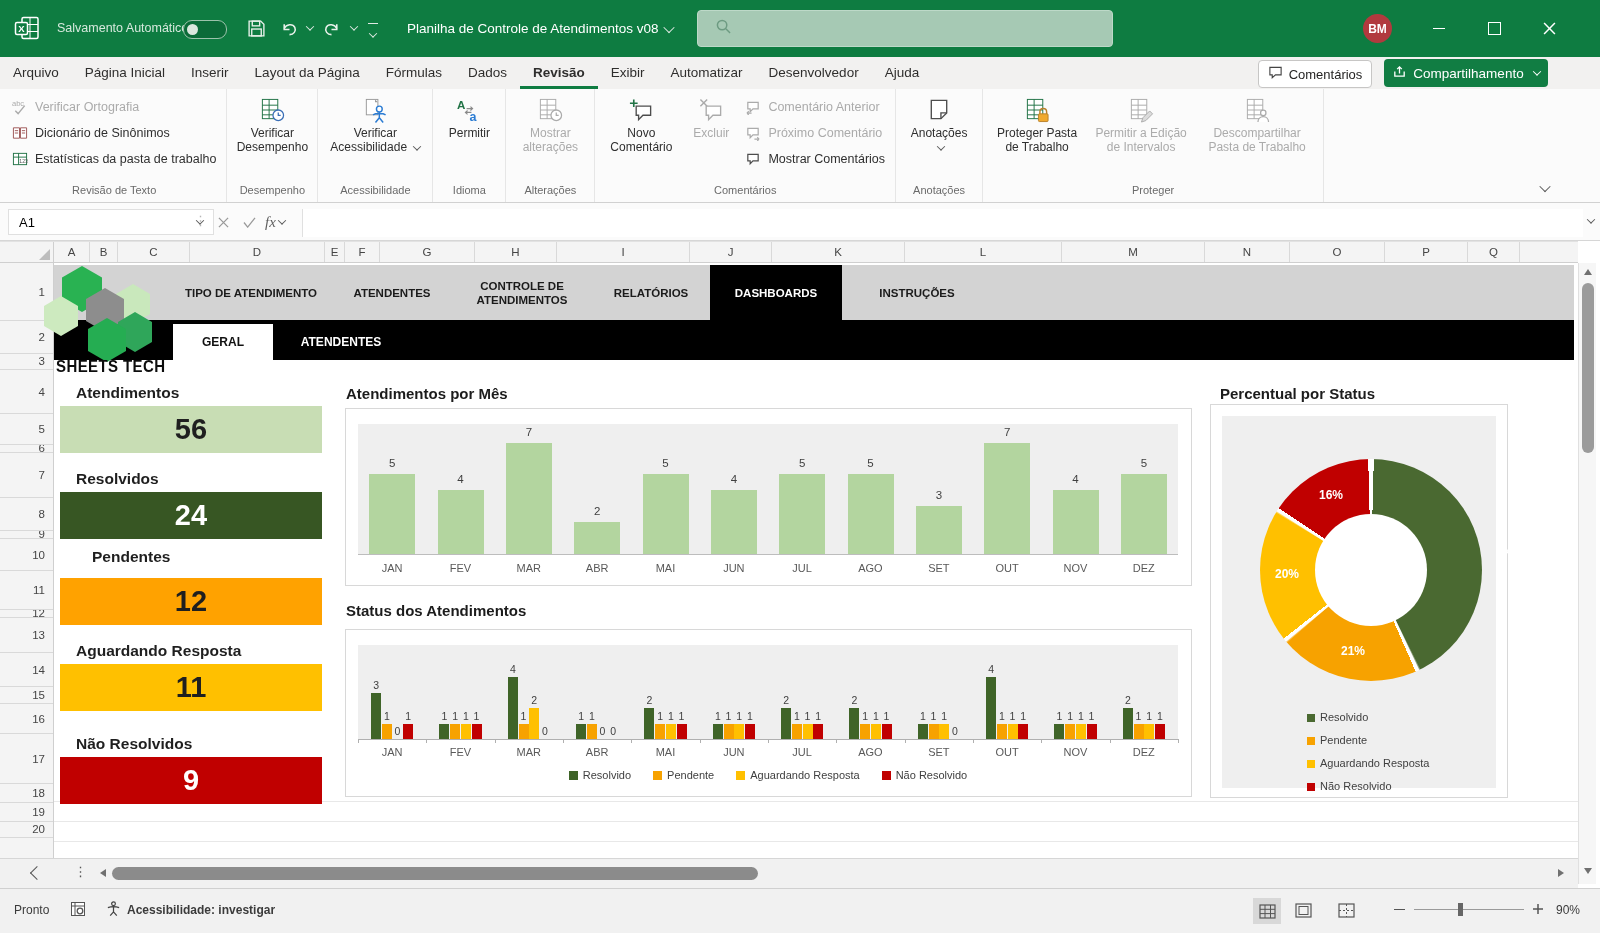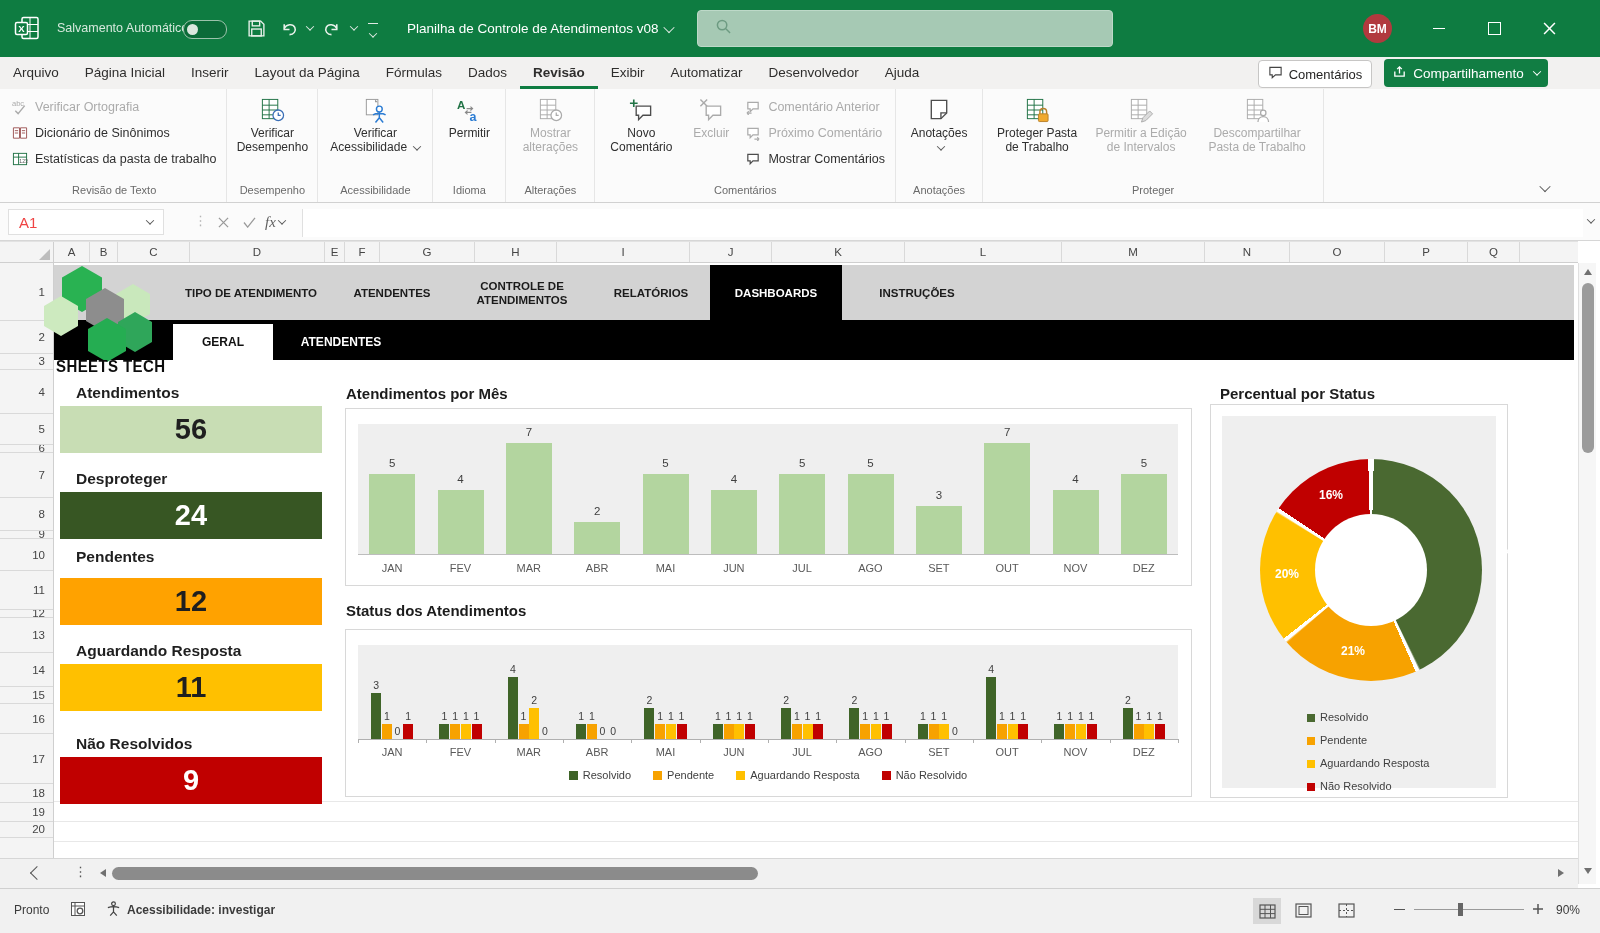--- a/index.html
+++ b/index.html
@@ -31,21 +31,21 @@
   .rib-group{display:flex;flex-direction:column;border-right:1px solid #e6e6e6;padding:3px 5px 1px}
   .rib-items{flex:1;display:flex;align-items:flex-start}
   .rib-label{height:17px;font-size:11px;color:#6a6a6a;text-align:center;padding-top:1px;white-space:nowrap}
   .rib-big{display:flex;flex-direction:column;align-items:center;text-align:center;font-size:12px;color:#2f2f2f;padding:5px 3px 0;gap:3px;line-height:14px;height:88px;box-sizing:border-box}
   .rib-big.disabled{color:#ababab}
   .rib-stack{display:flex;flex-direction:column;justify-content:flex-start;padding-top:2px}
   .rib-small{display:flex;align-items:center;gap:7px;font-size:12.5px;color:#2f2f2f;height:26px;padding:0 5px;white-space:nowrap}
   .rib-small.disabled{color:#ababab}
   
   .formulabar{position:absolute;left:0;top:203px;width:1600px;height:38px;background:#fbfbfb;border-bottom:1px solid #d6d6d6;box-sizing:border-box}
-  .namebox{position:absolute;left:8px;top:6px;width:156px;height:26px;border:1px solid #e0e0e0;background:#fff;font-size:15px;color:#ef4444;display:flex;align-items:center;padding-left:10px;box-sizing:border-box}
+  .namebox{position:absolute;left:8px;top:6px;width:206px;height:26px;border:1px solid #e0e0e0;background:#fff;font-size:13px;color:#000000;display:flex;align-items:center;padding-left:10px;box-sizing:border-box}
   .fxbtn{position:absolute;top:6px;height:26px;display:flex;align-items:center;justify-content:center;font-size:14px;color:#9a9a9a;width:22px}
   .fbar-input{position:absolute;left:302px;top:6px;width:1270px;height:26px;border:none;border-left:1px solid #e0e0e0;background:#fff;outline:none;font-size:13px;padding-left:8px;font-family:"Liberation Sans",sans-serif}
   
   .colheaders{position:absolute;left:0;top:241px;width:1578px;height:22px;background:#f4f4f4;border-bottom:1px solid #cfcfcf;border-top:1px solid #e2e2e2;display:flex;box-sizing:border-box}
   .corner{width:54px;position:relative;border-right:1px solid #cfcfcf;box-sizing:border-box}
   .corner-tri{position:absolute;right:3px;bottom:2px;width:0;height:0;border-left:11px solid transparent;border-bottom:11px solid #bdbdbd}
   .colh{border-right:1px solid #d9d9d9;font-size:11.5px;color:#454545;display:flex;align-items:center;justify-content:center;box-sizing:border-box}
   .gridarea{position:absolute;left:0;top:263px;width:1578px;height:595px;background:#fff;overflow:hidden}
   #rowheads{position:absolute;left:0;top:263px;width:54px;height:595px;background:#f4f4f4;border-right:1px solid #cfcfcf;box-sizing:border-box;overflow:hidden}
   .rowh{border-bottom:1px solid #d9d9d9;font-size:11.5px;color:#454545;display:flex;align-items:center;justify-content:flex-end;padding-right:8px;box-sizing:border-box;overflow:hidden}
@@ -474,23 +474,23 @@
     <div class="hex" style="left:116px;top:284px;width:34px;height:40px;background:#c9e8bc"></div>
     <div class="hex" style="left:86px;top:288px;width:38px;height:44px;background:#8d8d8d"></div>
     <div class="hex" style="left:118px;top:312px;width:34px;height:40px;background:#2fa65a"></div>
     <div class="hex" style="left:88px;top:318px;width:38px;height:44px;background:#25ad52"></div>
   </div>
   <div class="brand" style="left:56px;top:358px">SHEETS TECH</div>
 
   <div id="kpis">
       <div class="kpi-label" style="top: 384px;">Atendimentos</div>
       <div class="kpi-card" style="top: 406px; background: rgb(200, 221, 180); color: rgb(31, 31, 31);">56</div>
-      <div class="kpi-label" style="top: 470px;">Desproteger</div>
+      <div class="kpi-label" style="top: 470px;">Resolvidos</div>
       <div class="kpi-card" style="top: 492px; background: rgb(55, 86, 35); color: rgb(255, 255, 255);">24</div>
-      <div class="kpi-label" style="top: 548px;">Pendentes</div>
+      <div class="kpi-label" style="top: 548px; margin-left: 16px;">Pendentes</div>
       <div class="kpi-card" style="top: 578px; background: rgb(255, 162, 0); color: rgb(31, 31, 31);">12</div>
       <div class="kpi-label" style="top: 642px;">Aguardando Resposta</div>
       <div class="kpi-card" style="top: 664px; background: rgb(255, 192, 0); color: rgb(31, 31, 31);">11</div>
       <div class="kpi-label" style="top: 735px;">Não Resolvidos</div>
       <div class="kpi-card" style="top: 757px; background: rgb(192, 0, 0); color: rgb(255, 255, 255);">9</div>
     </div>
 
   <div class="ctitle" style="left:346px;top:385px">Atendimentos por Mês</div>
   <div class="panel" style="left:345px;top:408px;width:847px;height:178px"></div>
   <div class="plot" style="left:358px;top:424px;width:820px;height:130px"></div>

